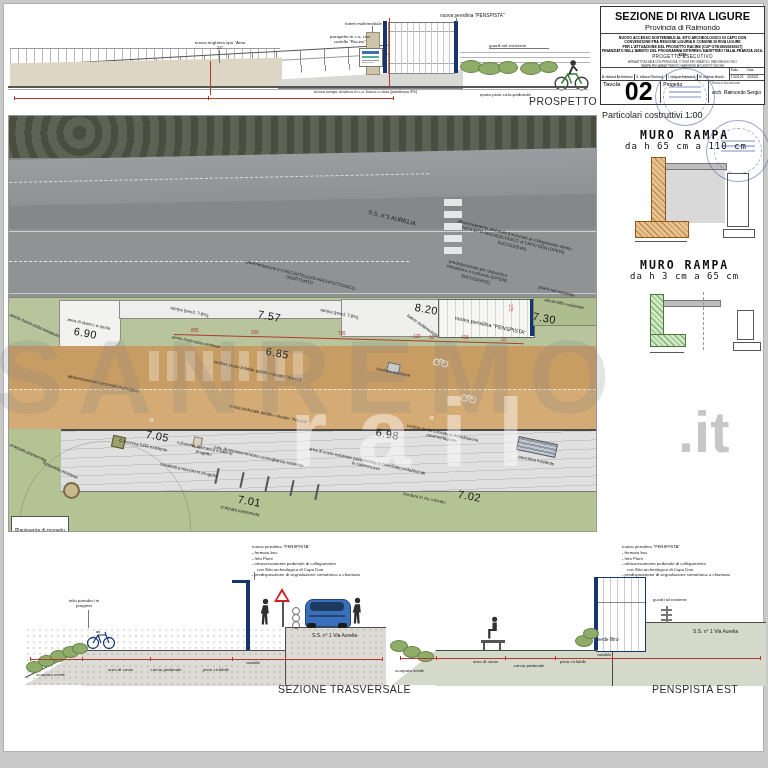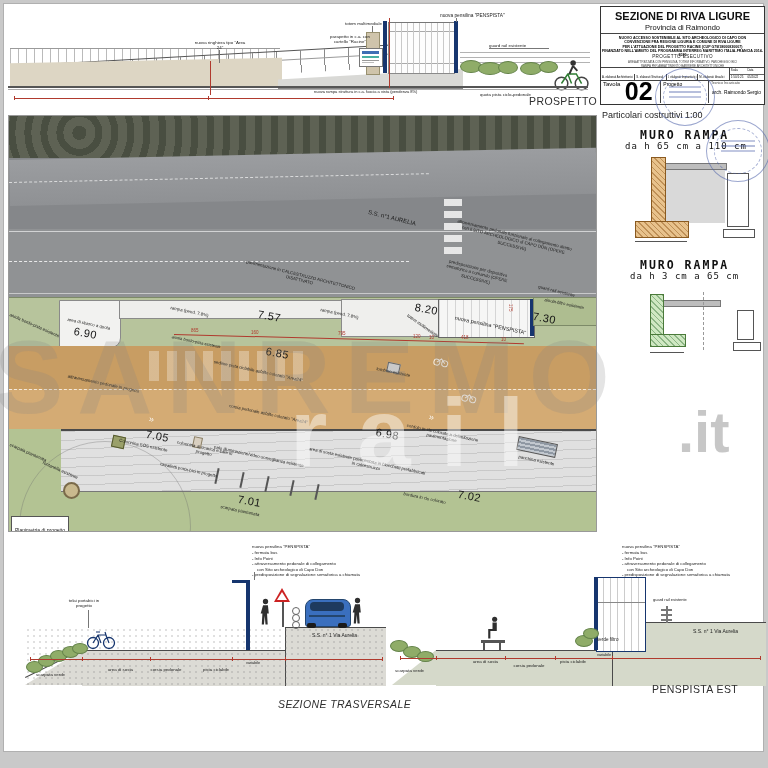--- a/index.html
+++ b/index.html
@@ -372,21 +372,21 @@
   <div class="tick" style="left:82px;top:117px;"></div>
   <div class="tick" style="left:150px;top:117px;"></div>
   <div class="tick" style="left:232px;top:117px;"></div>
   <div class="tick" style="left:285px;top:117px;"></div>
   <div class="tick" style="left:382px;top:117px;"></div>
   <div class="lbl" style="left:36px;top:132px;">scarpata verde</div>
   <div class="lbl c" style="left:98px;top:127px;width:45px;">area di sosta</div>
   <div class="lbl w c" style="left:148px;top:127px;width:36px;">corsia pedonale</div>
   <div class="lbl w c" style="left:198px;top:127px;width:36px;">pista ciclabile</div>
   <div class="lbl" style="left:246px;top:121px;font-size:3.8px;">variabile</div>
-  <div class="sec-title" style="left:278px;top:158px;font-style:italic;">SEZIONE TRASVERSALE</div>
+  <div class="sec-title" style="left:278px;top:143px;">SEZIONE TRASVERSALE</div>
 </div>
 
 <div class="abs" style="left:385px;top:540px;width:383px;height:160px;">
 
   <div class="ann" style="left:237px;top:4px;width:146px;">
     <div class="t">nuova pensilina "PENSPISTA"</div>
     <div>- fermata bus</div>
     <div>- Info Point</div>
     <div>- attraversamento pedonale di collegamento</div>
     <div style="padding-left:5px;">con Sito archeologico di Capo Don</div>

